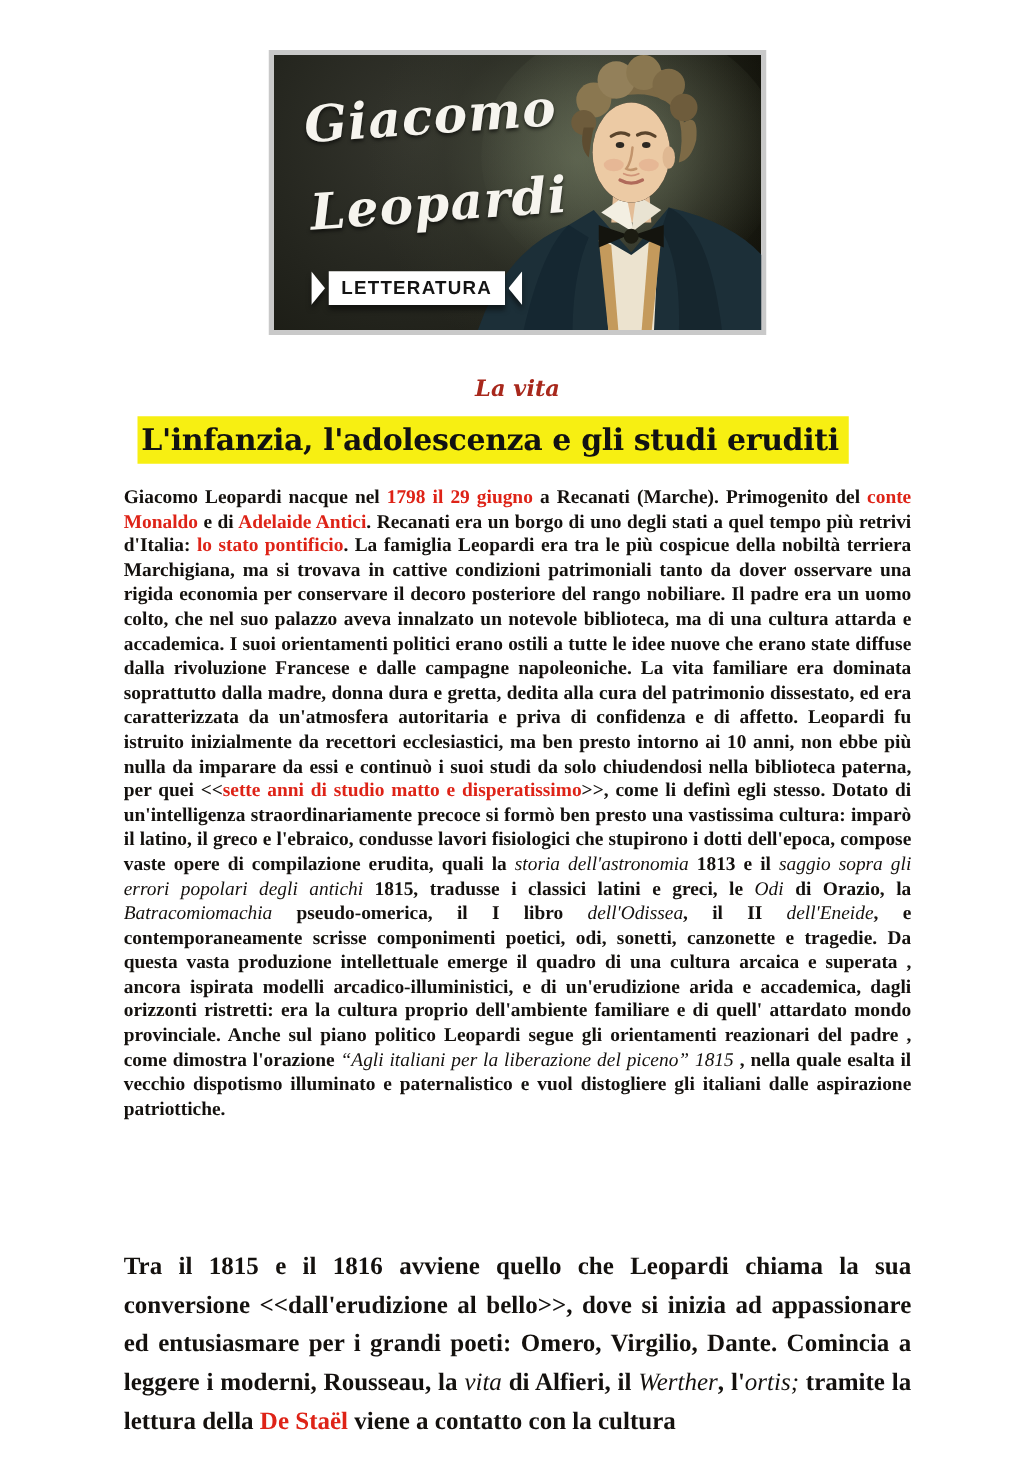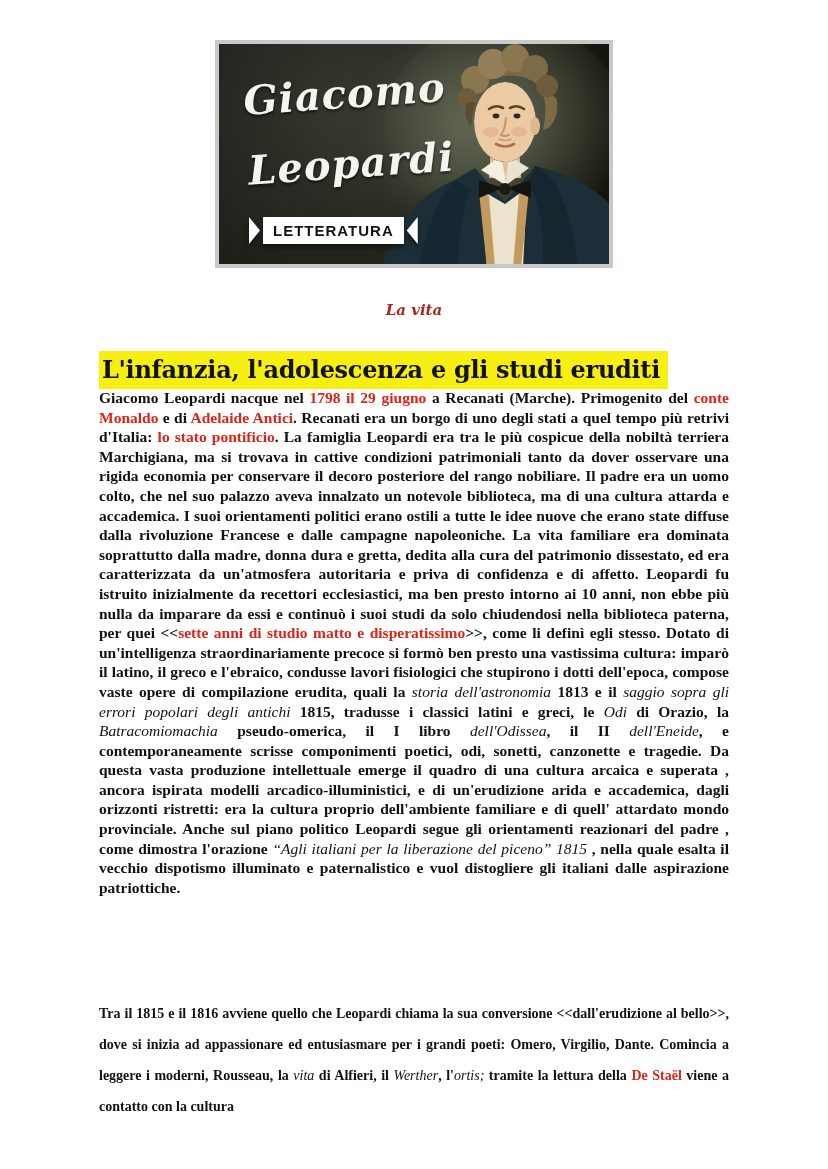--- a/index.html
+++ b/index.html
@@ -30,41 +30,41 @@
     background:#ffffff;color:#141414;display:flex;align-items:center;
     font-family:"Liberation Sans",sans-serif;font-weight:bold;font-size:15px;
     letter-spacing:1px;padding:0 10px;text-align:center;
   }
   .portrait{position:absolute;right:-4px;bottom:-4px;z-index:2;}
 
   
   .doc-title{
     position:absolute;left:0;top:301px;width:828px;text-align:center;
     font-family:"DejaVu Serif",serif;font-weight:bold;font-style:italic;
-    font-size:15px;color:var(--title-red,#a8281c);
+    font-size:18px;color:var(--title-red,#a8281c);
   }
   .sec-heading{
     position:absolute;left:99px;width:650px;
     font-family:"DejaVu Serif",serif;font-weight:bold;
     font-size:24px;color:#121212;letter-spacing:-.3px;line-height:1.2;
   }
   .sec-heading .hl{
     background:var(--hl-yellow,#f7ef12);
     padding:4px 8px 5px 3px;
     box-decoration-break:clone;-webkit-box-decoration-break:clone;
   }
-  #h1{top:356px;}
+  #h1{top:338px;margin-left:11px;}
   #h2{top:943px;}
   .para{
     position:absolute;left:99px;width:630px;text-align:justify;
     font-family:"Liberation Serif",serif;font-weight:700;
     font-size:15.5px;color:#14110e;
   }
   #p1{top:388px;line-height:19.6px;}
-  #p2{top:998px;line-height:31px;font-size:14px;}
+  #p2{top:998px;line-height:31px;font-size:20px;}
   .run-red{color:var(--em-red,#de2317);}
   .run-i{font-weight:400;font-style:italic;}
 </style>
 </head>
 <body>
 
 <div class="page">
 
   <div class="banner">
     <svg class="portrait" width="250" height="228" viewBox="0 0 250 228">

